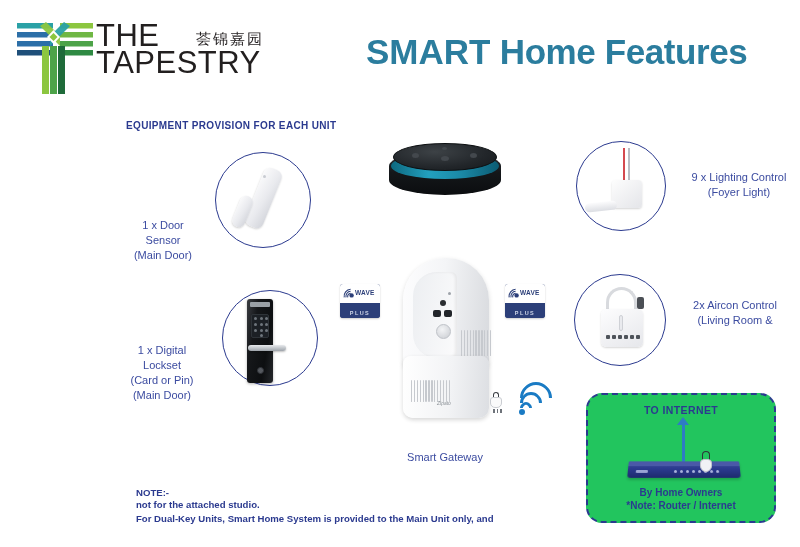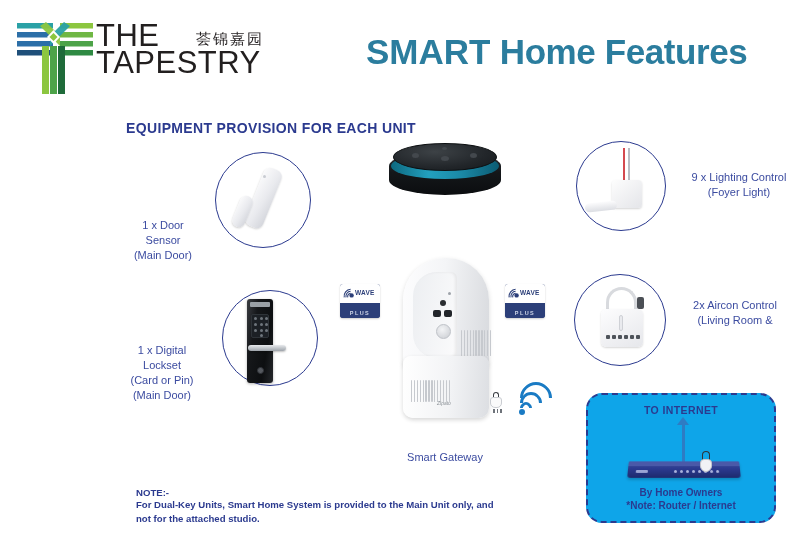--- a/index.html
+++ b/index.html
@@ -34,21 +34,21 @@
     font-size:35px; font-weight:bold;
     color:#2b7d9e; letter-spacing:-0.4px;
     font-family:"Liberation Sans", sans-serif;
     white-space:nowrap;
   }
   .title .smart { letter-spacing:0px; }
 
   
   .section-title {
     position:absolute; left:126px; top:120px;
-    font-size:14px; font-weight:bold; color:#2b3a8f;
+    font-size:10px; font-weight:bold; color:#2b3a8f;
     letter-spacing:0.35px; white-space:nowrap;
   }
 
   
   .cap { position:absolute; font-size:11px; color:#3b4ba0; line-height:1.35; }
   .cap.c { text-align:center;margin-top:11px; }
   .cap.l { text-align:left; }
 
   
   .circle {
@@ -189,21 +189,21 @@
     transform:rotate(45deg);
   }
   .wifi .w1 { width:12px; height:12px; }
   .wifi .w2 { width:22px; height:22px; }
   .wifi .w3 { width:32px; height:32px; }
   .wifi .dot { position:absolute; left:-1px; bottom:-1px; width:6px; height:6px; border-radius:50%; background:#1a7bc4; border:none; transform:none; }
 
   
   .net-box {
     position:absolute; left:586px; top:393px; width:190px; height:130px;
-    border:2px dashed #2b3a8f; border-radius:16px; background:#0ea5e9;
+    border:2px dashed #2b3a8f; border-radius:16px; background:#22c55e;
   }
   .net-title {
     position:absolute; left:0; right:0; top:9px; text-align:center;
     font-size:10.5px; font-weight:bold; color:#2b3a8f; letter-spacing:.4px;
   }
   .net-arrow { position:absolute; left:94px; top:28px; width:3px; height:40px; background:#2e7cc4; }
   .net-arrow-head {
     position:absolute; left:89px; top:22px; width:0; height:0;
     border-left:6px solid transparent; border-right:6px solid transparent;
     border-bottom:8px solid #2e7cc4;
@@ -471,17 +471,17 @@
       <div class="router-ant-b"></div>
     </div>
     <div class="net-note">
       <div>By Home Owners</div>
       <div>*Note: Router / Internet</div>
     </div>
   </div>
 
   <div class="note">
     <div class="note-h">NOTE:-</div>
+    <div class="note-b">not for the attached studio.</div>
     <div class="note-b">For Dual-Key Units, Smart Home System is provided to the Main Unit only, and</div>
-    <div class="note-b">not for the attached studio.</div>
   </div>
 
 </div>
 
 </body></html>

